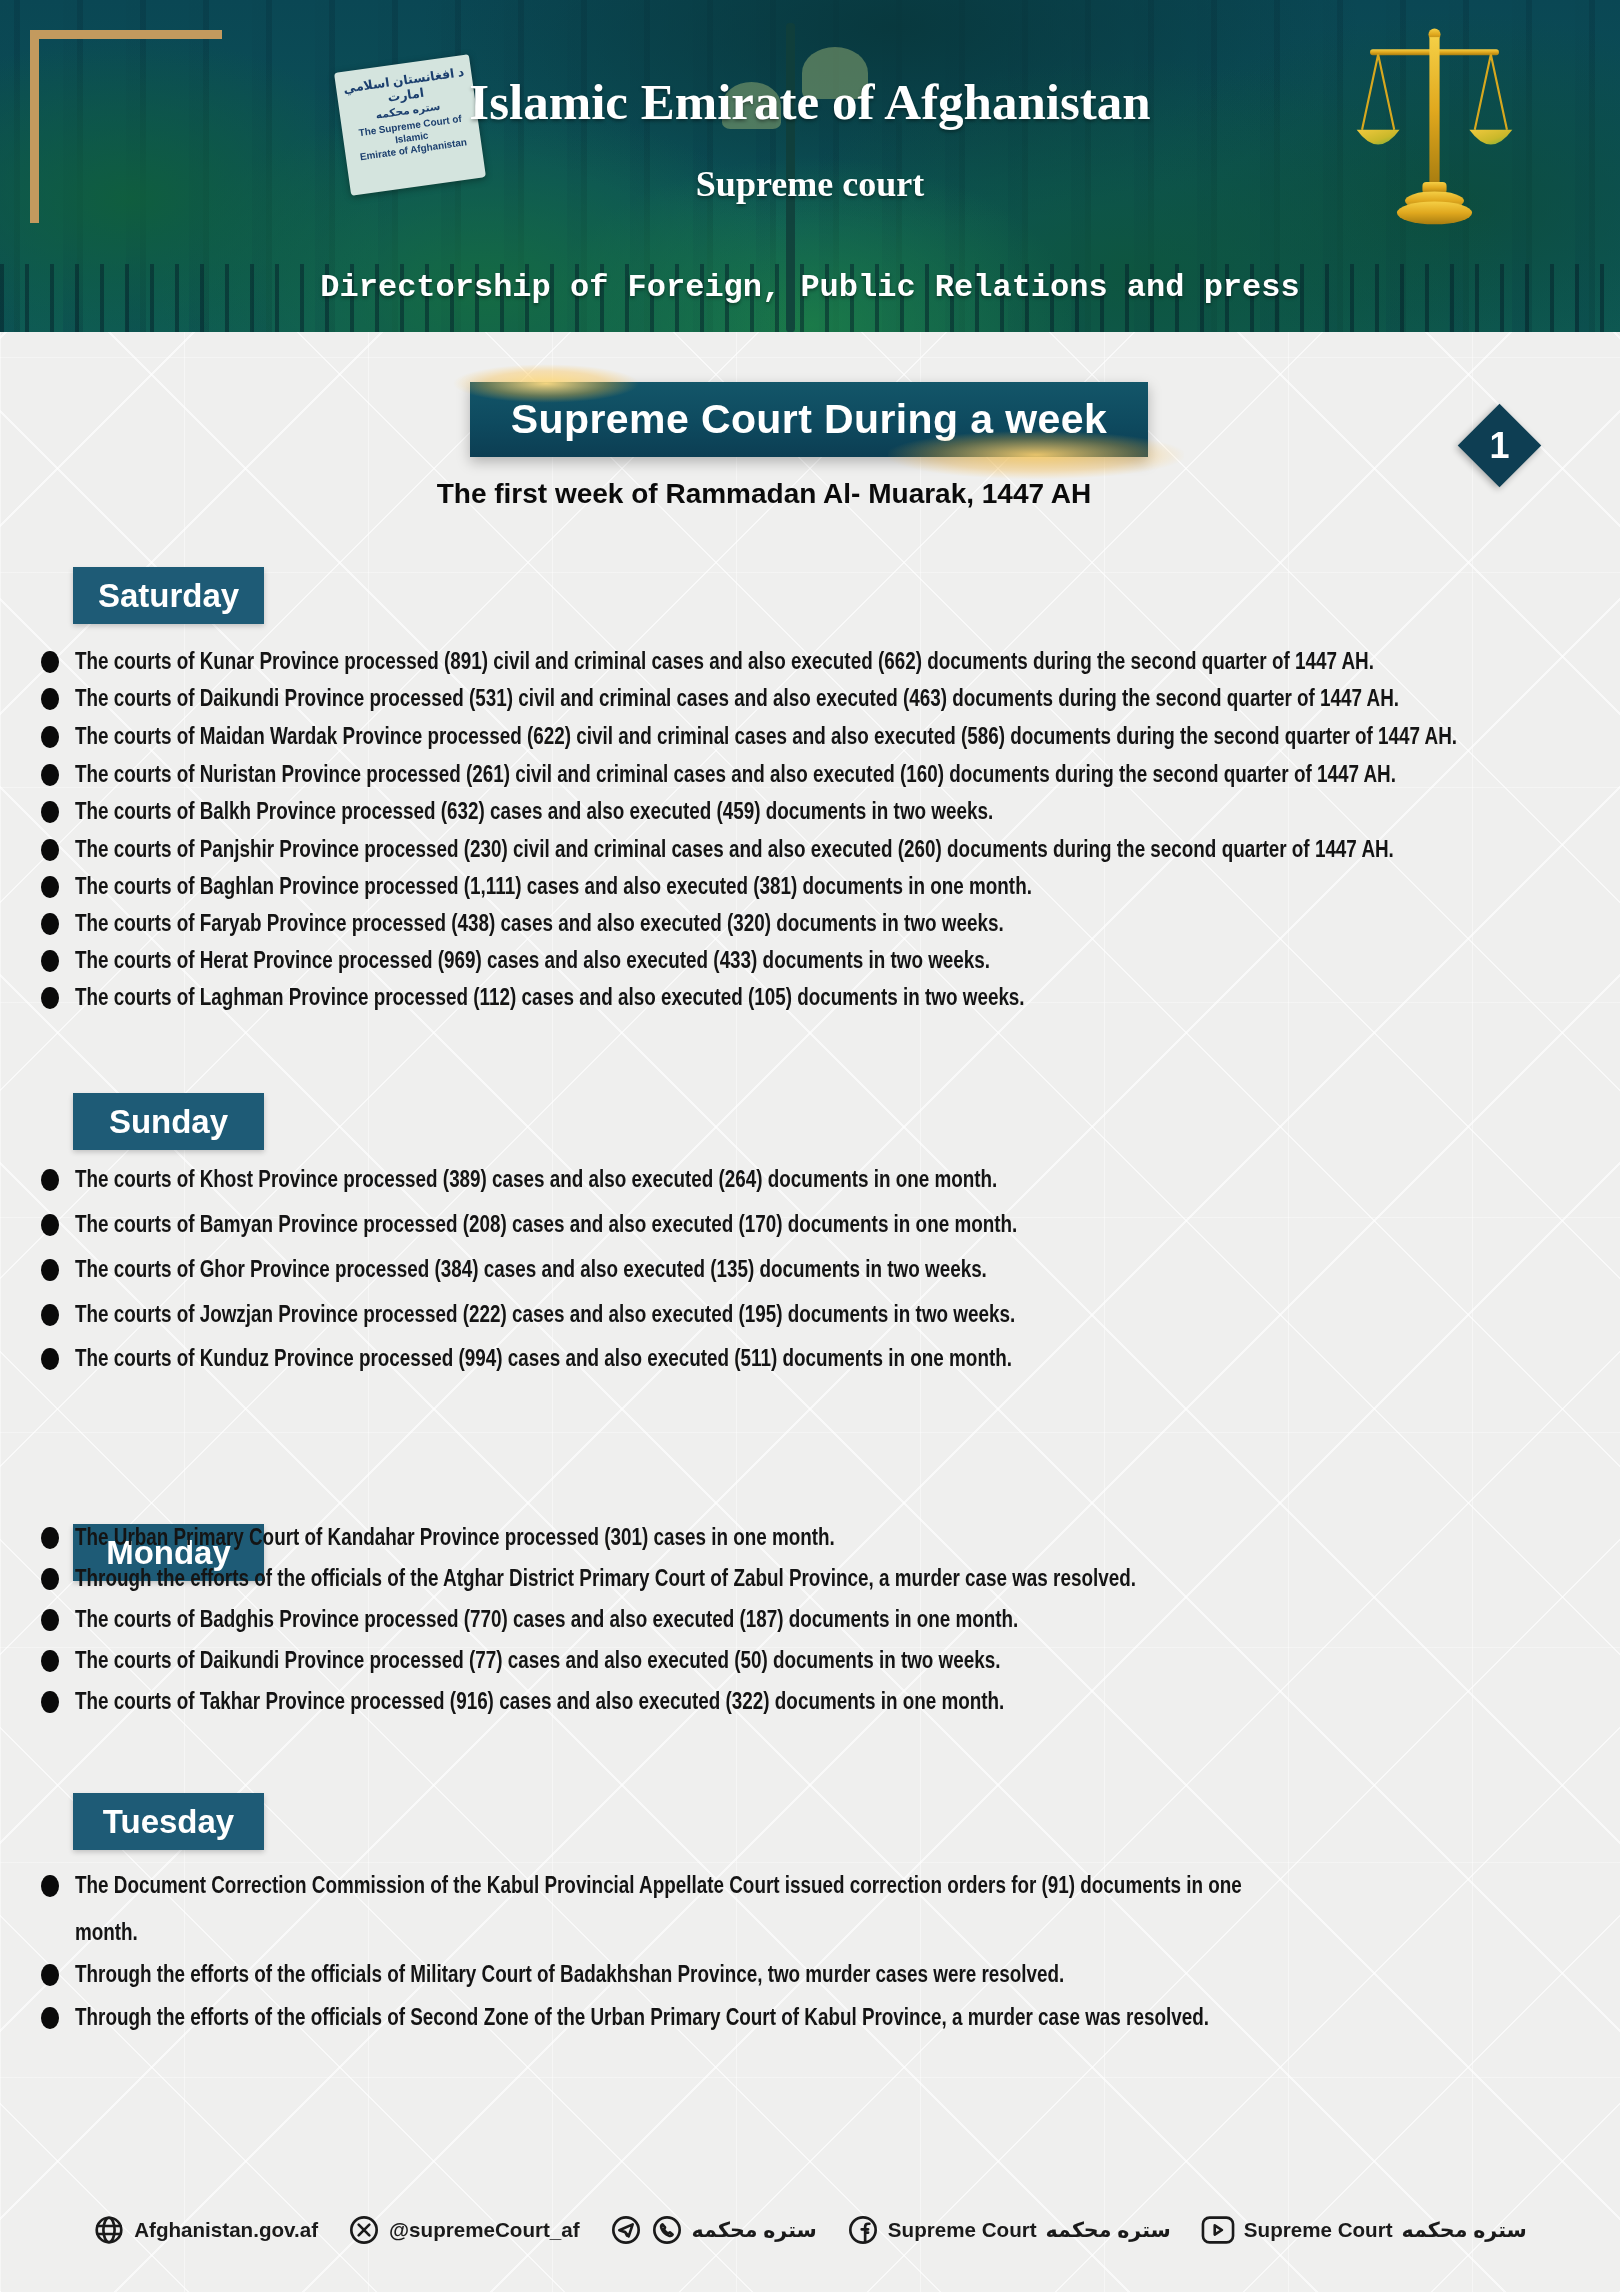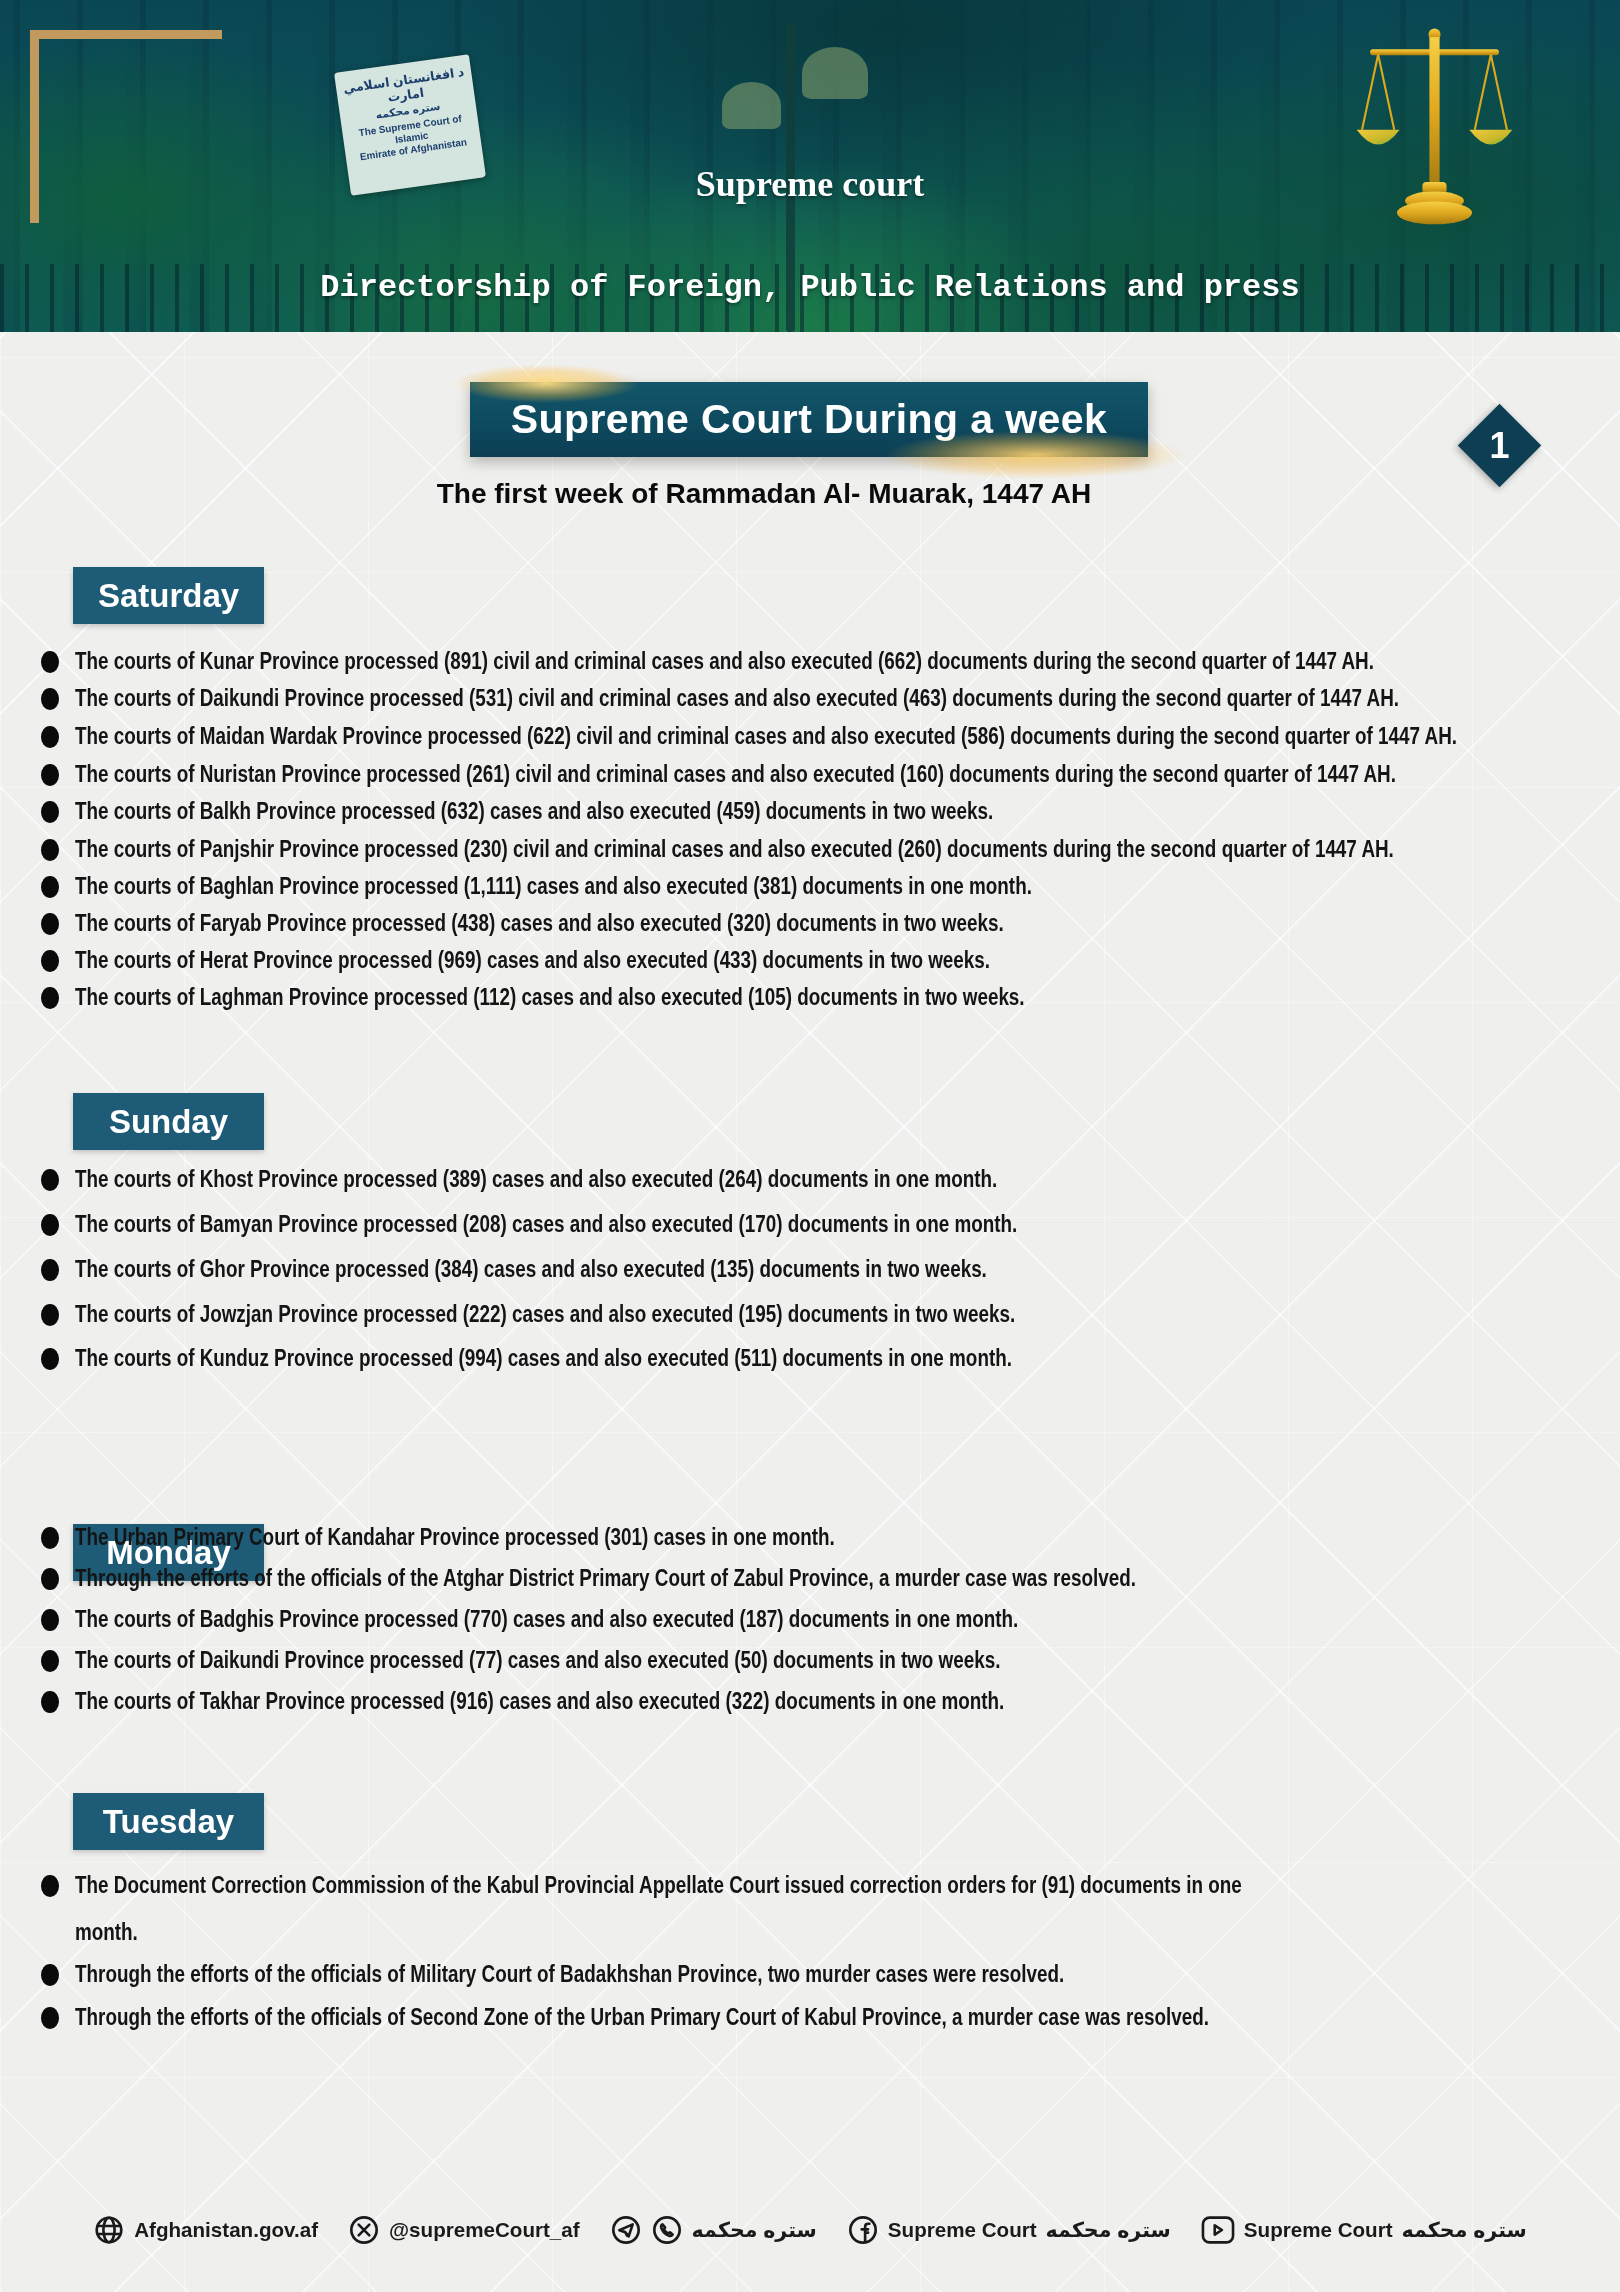--- a/index.html
+++ b/index.html
@@ -140,20 +140,21 @@
 
   <div class="photo-sign">
     <div class="ar1">د افغانستان اسلامي امارت</div>
     <div class="ar2">ستره محکمه</div>
     <div class="en">
       <span>The Supreme Court of Islamic</span><br>
       <span>Emirate of Afghanistan</span>
     </div>
   </div>
 
+  <div class="h-title">Islamic Emirate of Afghanistan</div>
   <div class="h-sub">Supreme court</div>
   <div class="h-dir">Directorship of Foreign, Public Relations and press</div>
 
   <svg class="scales" width="161" height="204" viewBox="0 0 120 152">
     <defs>
       <linearGradient id="goldg" x1="0" y1="0" x2="0" y2="1">
         <stop offset="0" stop-color="#f5cf45"></stop>
           <stop offset=".5" stop-color="#e0a81e"></stop>
           <stop offset="1" stop-color="#a87d10"></stop>
       </linearGradient>

